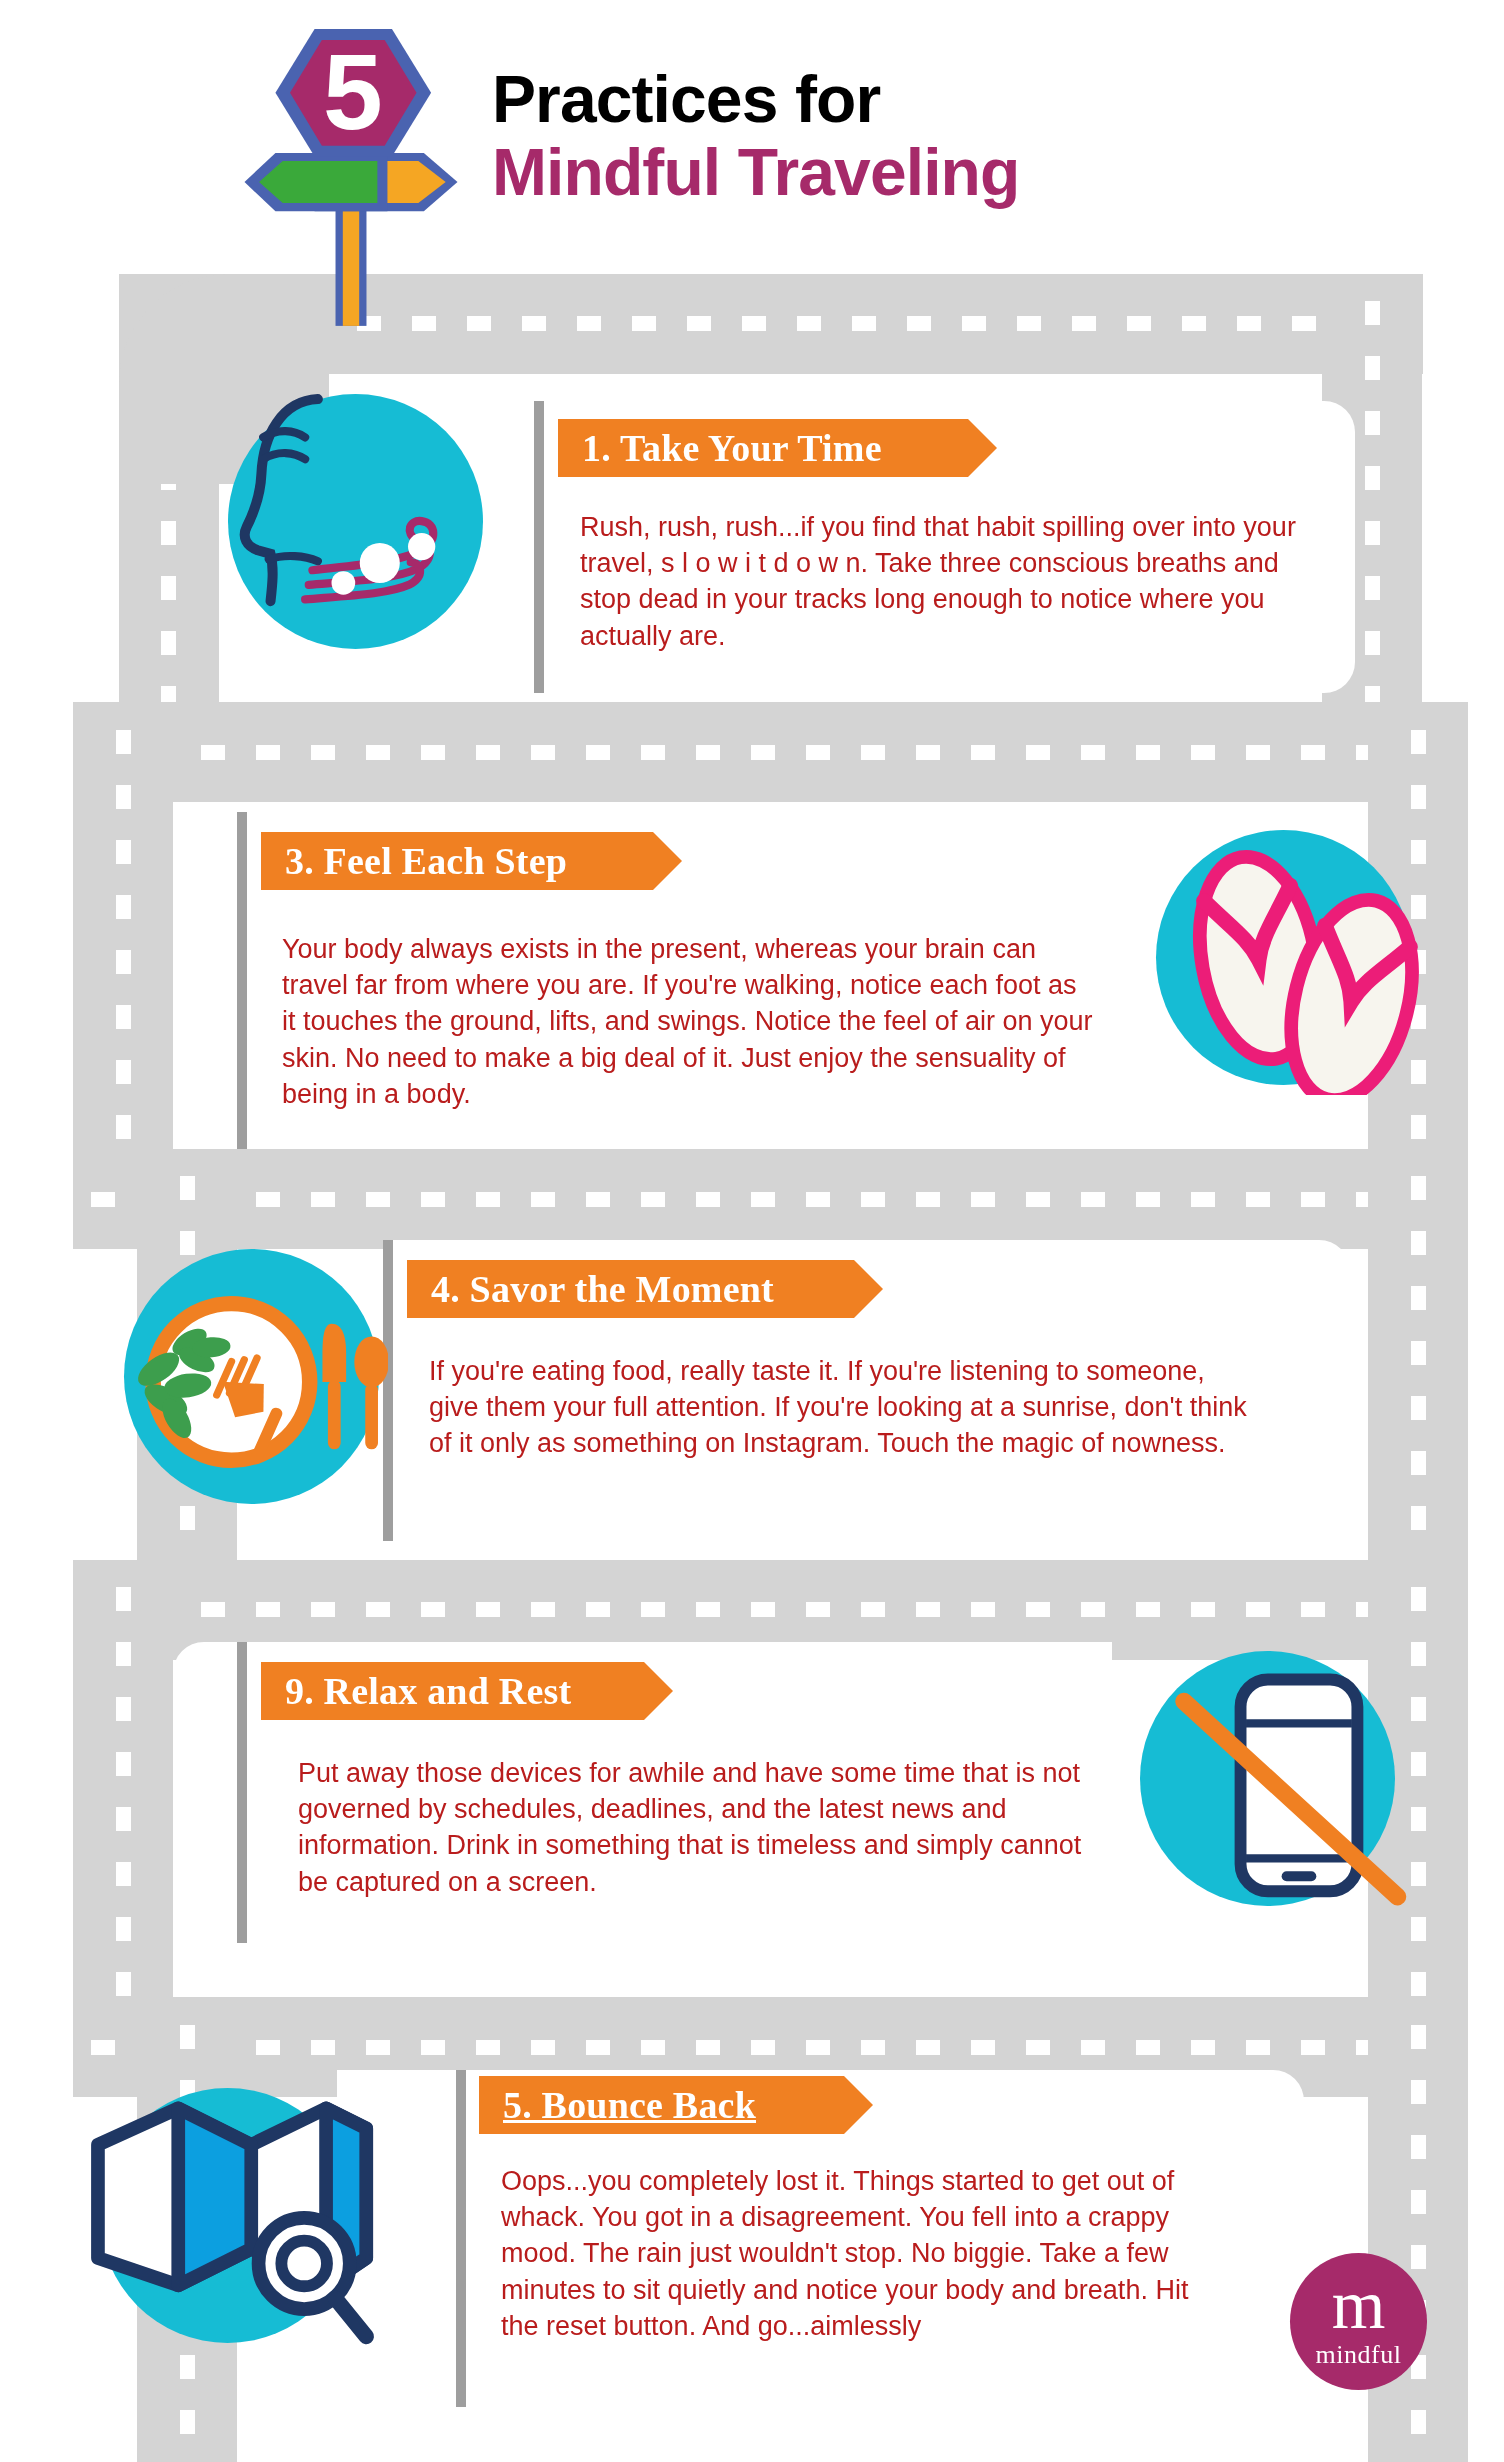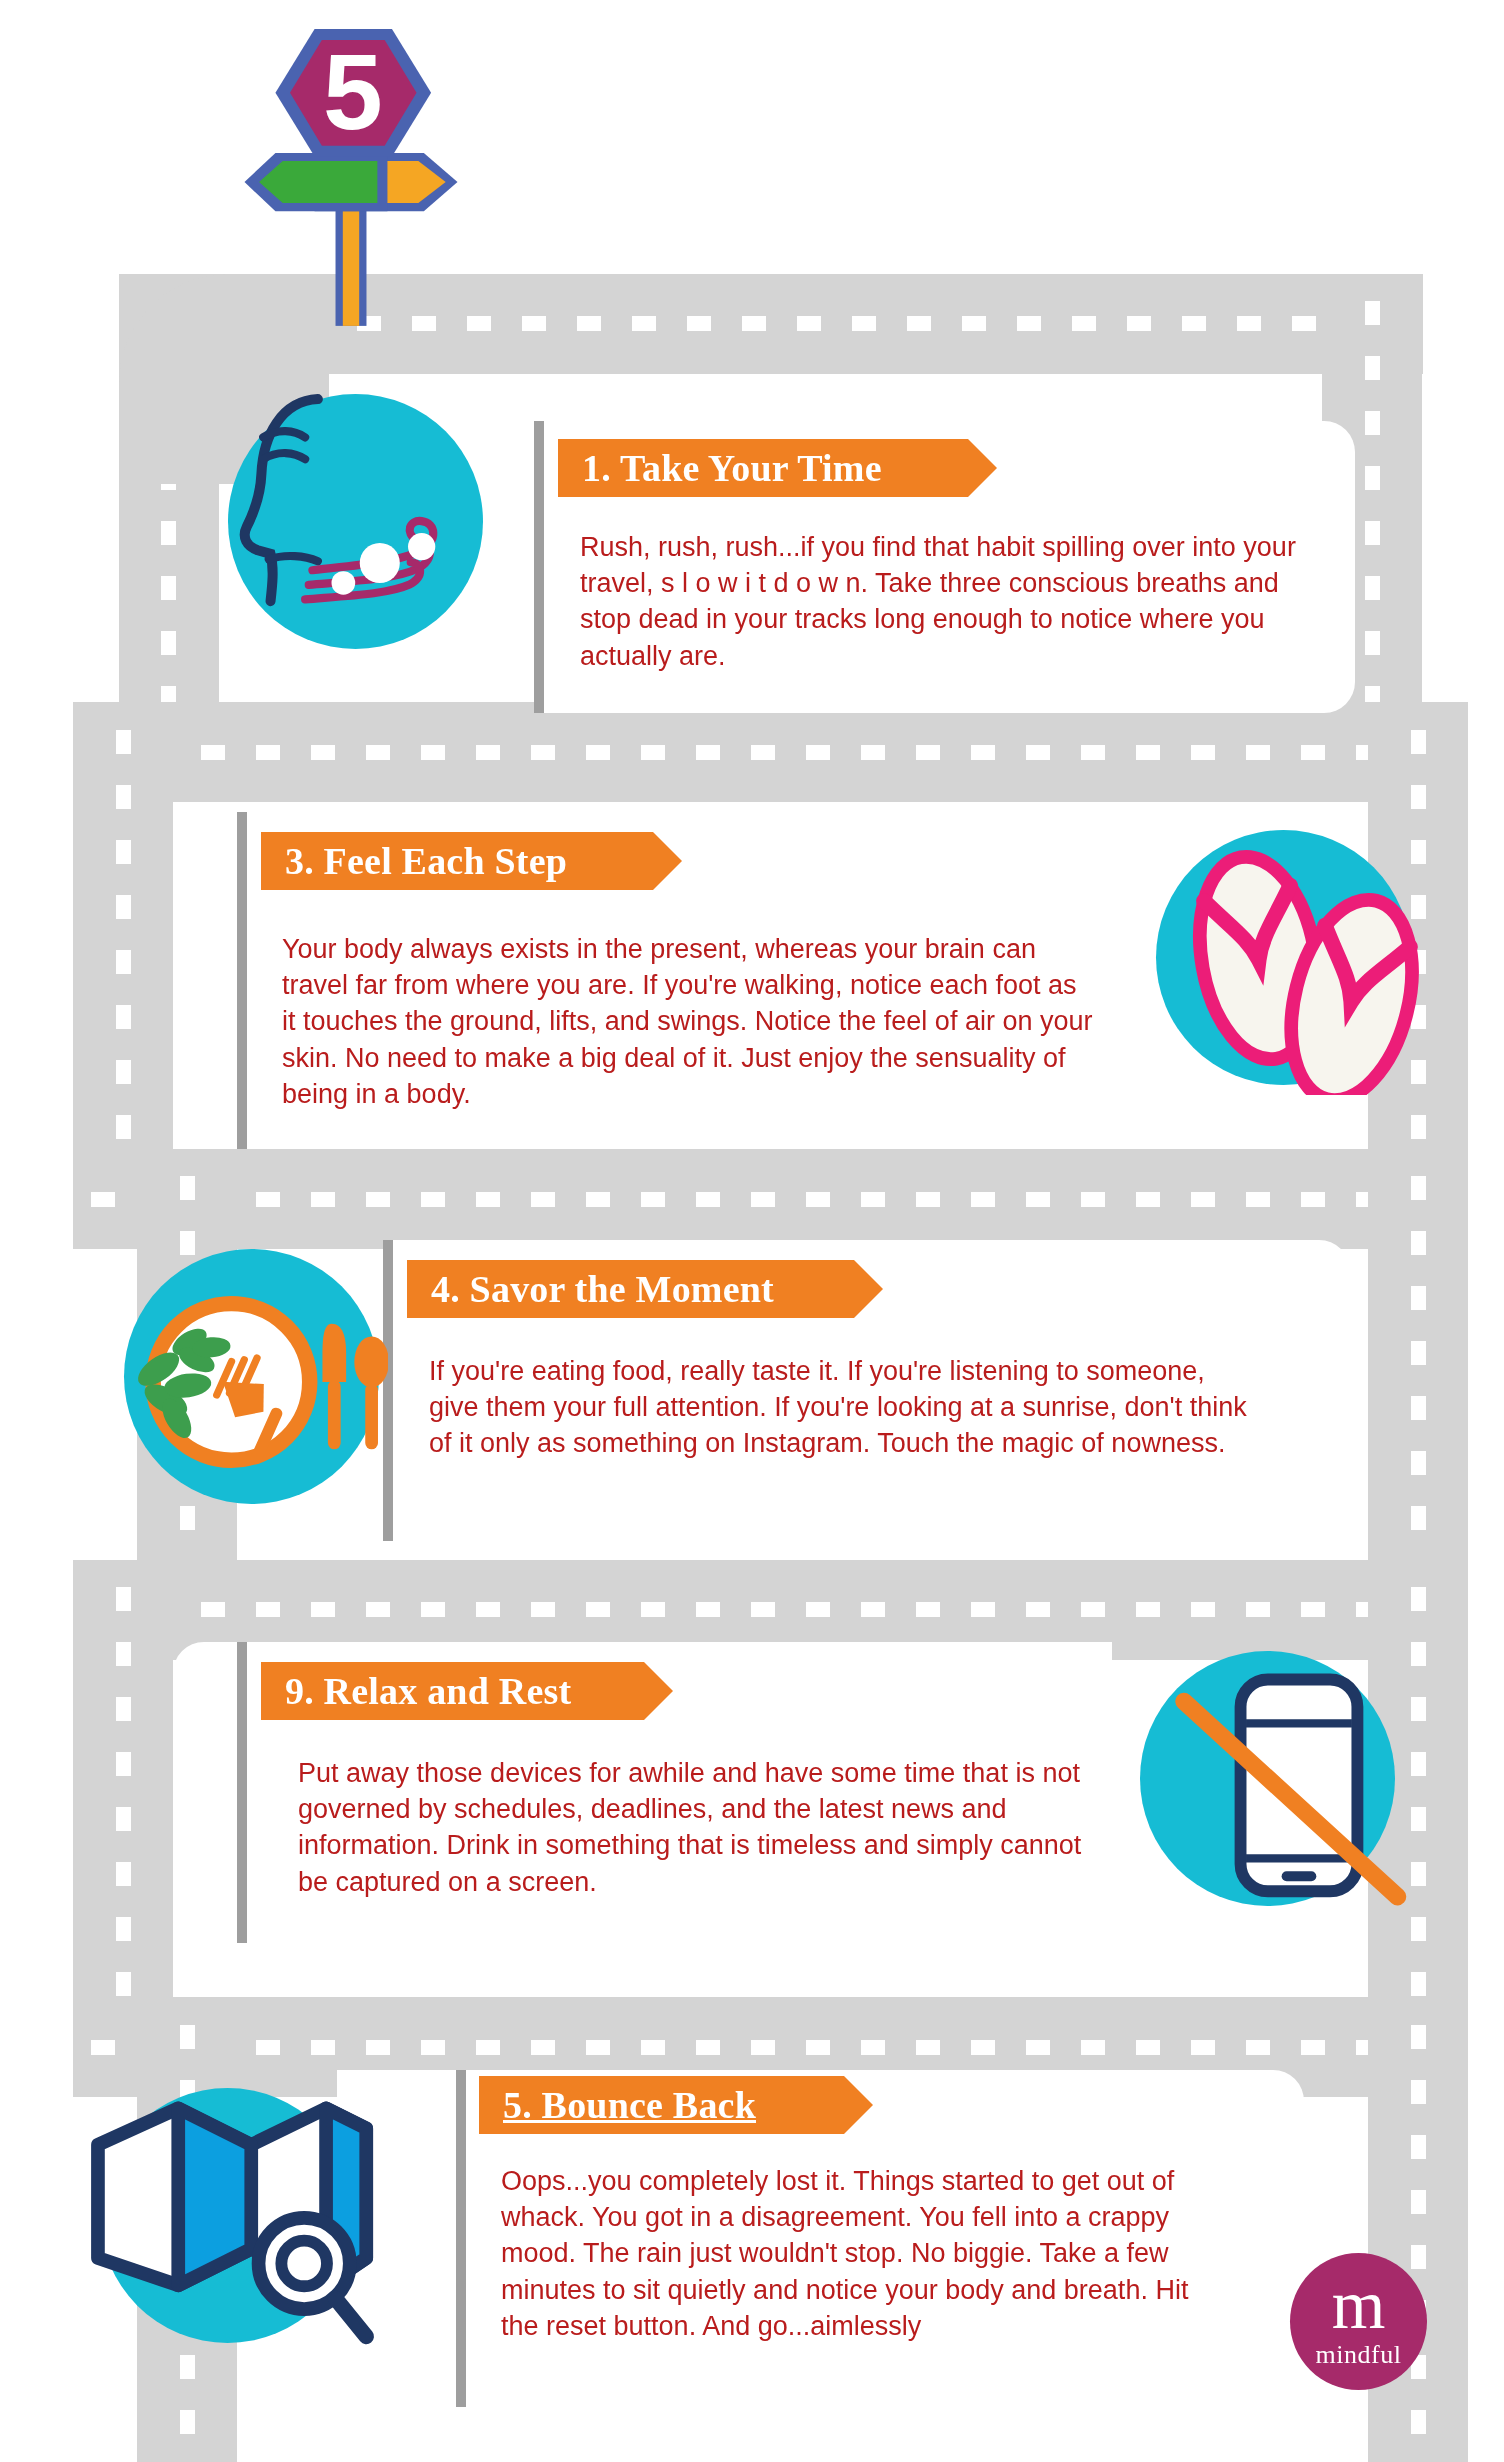--- a/index.html
+++ b/index.html
@@ -186,20 +186,24 @@
 
       <path d="M28 180 L62 148 L185 148 L185 212 L62 212 Z" fill="#4a63b0"></path>
       <path d="M44 180 L70 157 L174 157 L174 203 L70 203 Z" fill="#3aa93a"></path>
 
       <polygon points="105,12 190,12 233,82 190,152 105,152 62,82" fill="#4a63b0"></polygon>
       <polygon points="113,24 182,24 217,82 182,140 113,140 78,82" fill="#a62a6a"></polygon>
       <text x="147" y="122" font-family="Liberation Sans, sans-serif" font-size="118" font-weight="bold" fill="#ffffff" text-anchor="middle">5</text>
     </svg>
   </div>
 
+  <div class="title-block">
+    <div class="title-line1">Practices for</div>
+    <div class="title-line2">Mindful Traveling</div>
+  </div>
 </div>
 
 <div class="icon-circle" style="left:228px; top:394px; width:255px; height:255px;"></div>
 <div class="icon-wrap" style="left:210px; top:390px; width:274px; height:264px;">
   <svg width="274" height="264" viewBox="0 0 300 290" xmlns="http://www.w3.org/2000/svg">
 
     <path d="M110 4 C 60 4 36 52 36 104 C 36 140 44 168 44 200 C 44 238 60 272 78 286
              L 160 286 L 160 236 L 130 236 L 130 200 L 118 188 L 134 176 L 120 150
              C 130 140 140 120 140 96 C 140 44 150 4 110 4 Z" fill="#ffffff" opacity="0"></path>
 
@@ -215,21 +219,21 @@
     <path d="M112 198 C 160 192 206 190 232 176 C 250 166 248 146 232 144 C 218 142 214 158 226 164" fill="none" stroke="#a62a6a" stroke-width="9" stroke-linecap="round"></path>
     <path d="M108 214 C 156 210 204 208 228 196 C 246 186 244 168 230 166" fill="none" stroke="#a62a6a" stroke-width="9" stroke-linecap="round"></path>
     <path d="M104 230 C 152 226 196 224 218 214 C 236 205 232 190 220 189" fill="none" stroke="#a62a6a" stroke-width="9" stroke-linecap="round"></path>
 
     <circle cx="186" cy="190" r="22" fill="#ffffff"></circle>
     <circle cx="232" cy="172" r="15" fill="#ffffff"></circle>
     <circle cx="146" cy="212" r="13" fill="#ffffff"></circle>
   </svg>
 </div>
 
-<div class="card" style="left:534px; top:421px; width:821px; height:292px; border-top-right-radius:31px; border-bottom-right-radius:31px;">
+<div class="card" style="left:534px; top:401px; width:821px; height:292px; border-top-right-radius:31px; border-bottom-right-radius:31px;">
   <div class="card-inner">
     <div class="gray-bar"></div>
     <div class="banner" style="left:24px; top:18px; width:410px;">1. Take Your Time</div>
     <div class="body-text" style="left:46px; top:108px; width:720px;">Rush, rush, rush...if you find that habit spilling over into your travel, s l o w  i t  d o w n. Take three conscious breaths and stop dead in your tracks long enough to notice where you actually are.</div>
   </div>
 </div>
 
 <div class="icon-circle" style="left:1156px; top:830px; width:255px; height:255px;"></div>
 <div class="icon-wrap" style="left:1158px; top:821px; width:274px; height:274px;">
   <svg width="274" height="274" viewBox="0 0 300 300" xmlns="http://www.w3.org/2000/svg">

